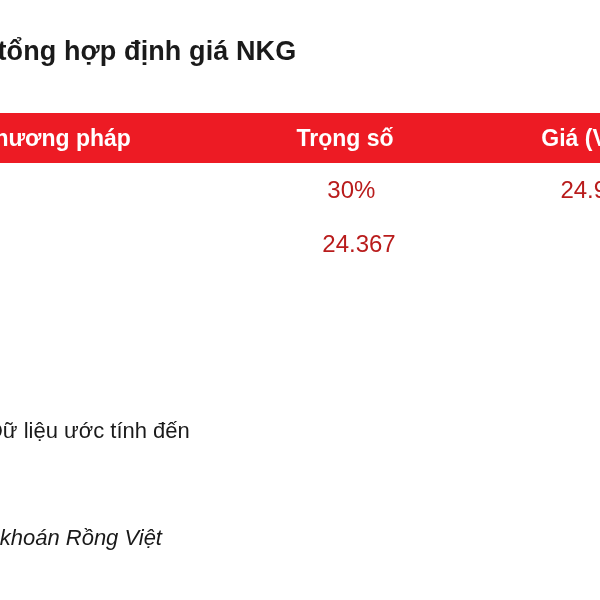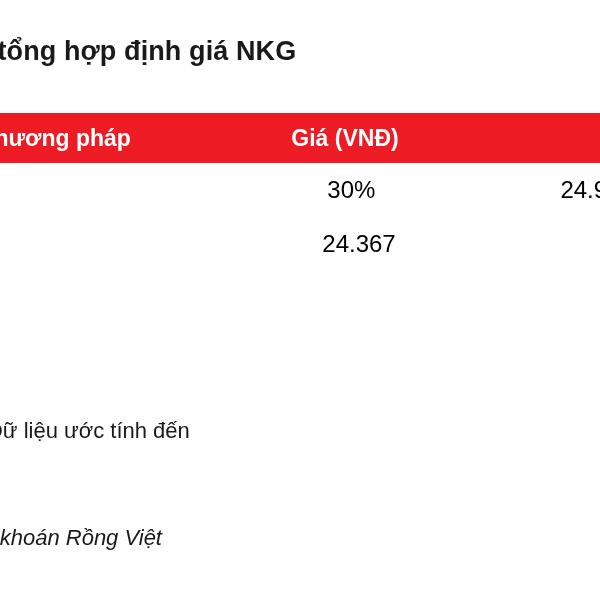--- a/index.html
+++ b/index.html
@@ -65,21 +65,21 @@
   .col-3 { width: 250px; }
 
   .tr {
     height: 54px;
     display: flex;
     align-items: center;
     background: #ffffff;
   }
 
   .td {
-    color: #000000;
+    color: #b91c1c;
     font-size: 24px;
     text-align: center;
     white-space: nowrap;
   }
 
   .td.label {
     text-align: left;
     padding-left: 14px;
   }
 
@@ -106,20 +106,21 @@
 <body>
 
 <div class="page">
 
   <div class="doc-title">Bảng tổng hợp định giá NKG</div>
 
   <div class="table">
 
     <div class="table-header">
       <div class="th col-1">Phương pháp</div>
+      <div class="th col-2">Trọng số</div>
       <div class="th col-3">Giá (VNĐ)</div>
     </div>
 
     <div class="tr">
       <div class="td label col-1">P/B</div>
       <div class="td col-2">30%</div>
       <div class="td col-3">24.956</div>
     </div>
 
     <div class="tr">

